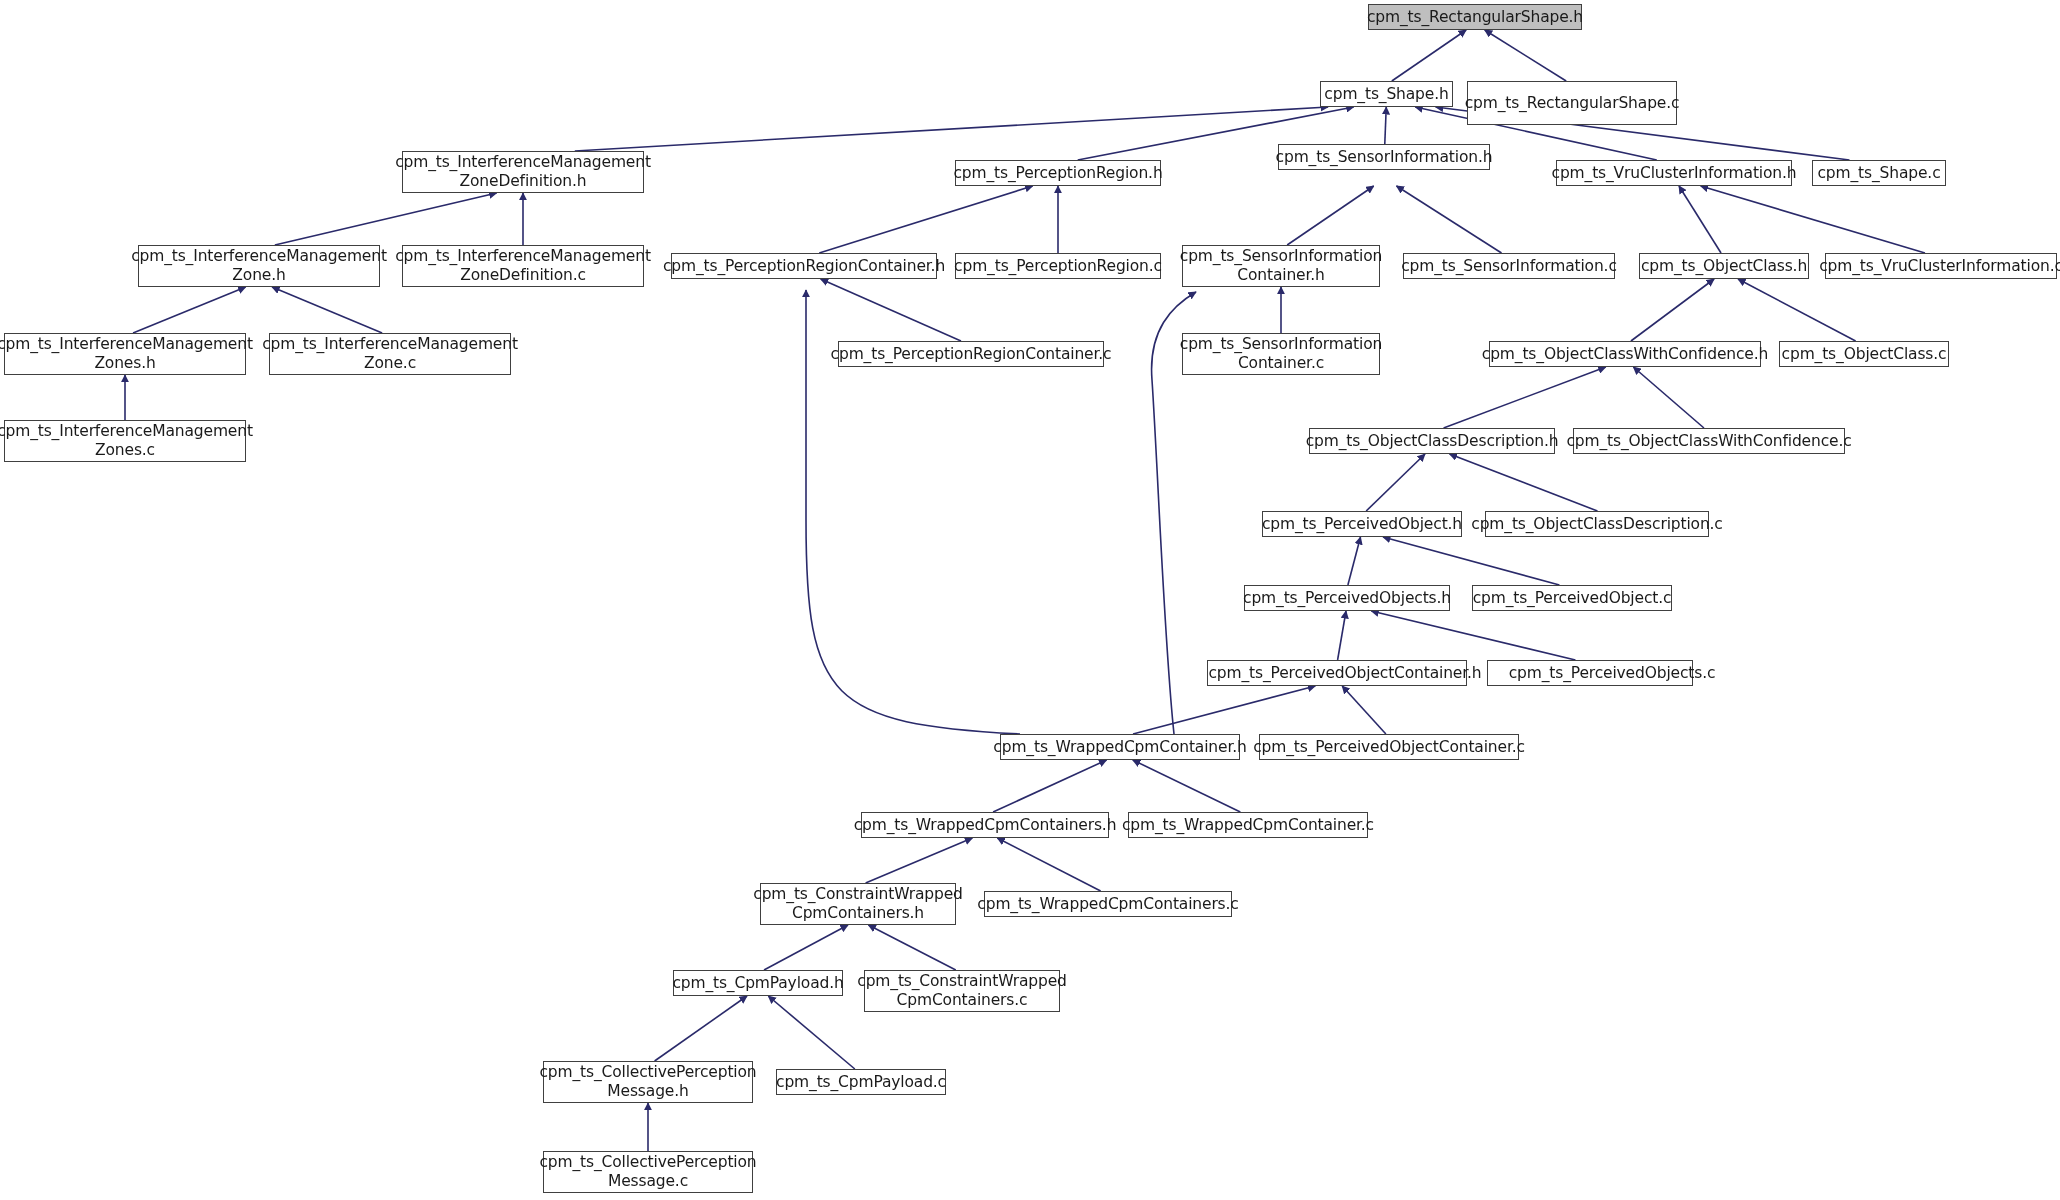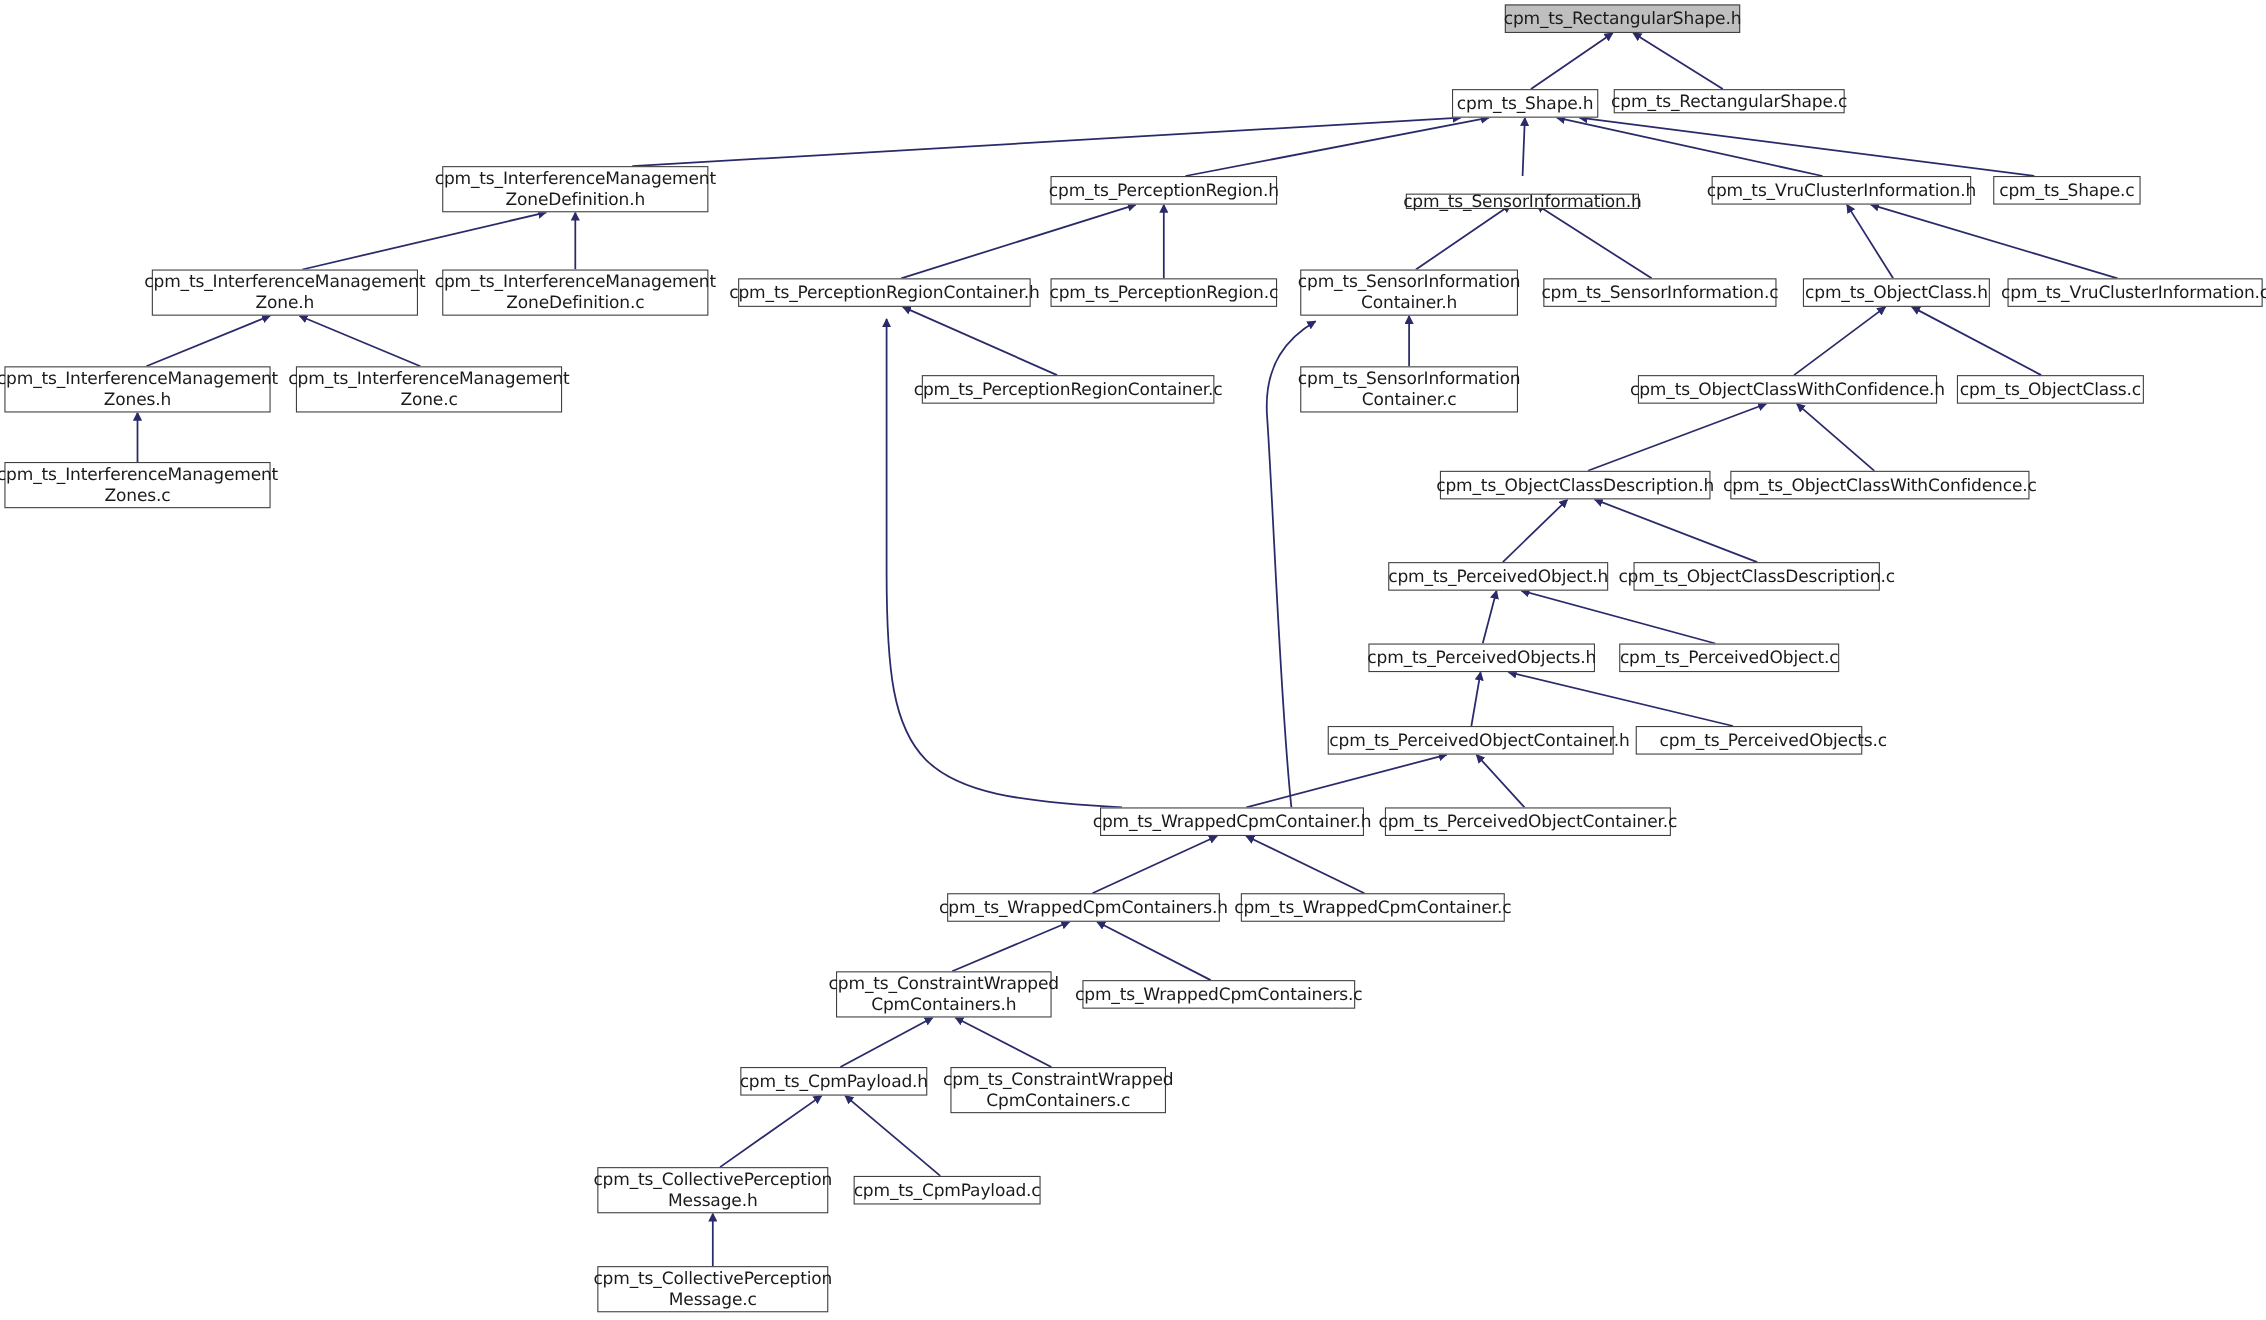--- a/index.html
+++ b/index.html
@@ -98,25 +98,25 @@
         <line x1="654.6" y1="1061" x2="747" y2="996" stroke="#2a2a6a" stroke-width="1.6" marker-end="url(#arrowhead)"></line>
         <line x1="854.82" y1="1069" x2="768.3" y2="996" stroke="#2a2a6a" stroke-width="1.6" marker-end="url(#arrowhead)"></line>
         <line x1="648" y1="1151" x2="648" y2="1103" stroke="#2a2a6a" stroke-width="1.6" marker-end="url(#arrowhead)"></line>
         <path d="M 1020 734 C 830 724 806 700 806 520 C 806 400 806 330 806 290" fill="none" stroke="#2a2a6a" stroke-width="1.6" marker-end="url(#arrowhead)"></path>
         <path d="M 1174 734 C 1164 640 1158 470 1152 380 C 1148 330 1172 306 1196 292" fill="none" stroke="#2a2a6a" stroke-width="1.6" marker-end="url(#arrowhead)"></path>
       </g>
   </svg>
   <div id="node-group">
       <div class="node highlight" style="left: 1368px; top: 4px; width: 214px; height: 26px;">cpm_ts_RectangularShape.h</div>
       <div class="node" style="left: 1320px; top: 81px; width: 133px; height: 26px;">cpm_ts_Shape.h</div>
-      <div class="node" style="left: 1467px; top: 81px; width: 210px; height: 22px;">cpm_ts_RectangularShape.c</div>
+      <div class="node" style="left: 1467px; top: 81px; width: 210px; height: 44px;">cpm_ts_RectangularShape.c</div>
       <div class="node" style="left: 402px; top: 151px; width: 242px; height: 42px;">cpm_ts_InterferenceManagement
 ZoneDefinition.h</div>
       <div class="node" style="left: 955px; top: 160px; width: 206px; height: 26px;">cpm_ts_PerceptionRegion.h</div>
-      <div class="node" style="left: 1278px; top: 176px; width: 212px; height: 14px;">cpm_ts_SensorInformation.h</div>
+      <div class="node" style="left: 1278px; top: 144px; width: 212px; height: 26px;">cpm_ts_SensorInformation.h</div>
       <div class="node" style="left: 1556px; top: 160px; width: 236px; height: 26px;">cpm_ts_VruClusterInformation.h</div>
       <div class="node" style="left: 1812px; top: 160px; width: 134px; height: 26px;">cpm_ts_Shape.c</div>
       <div class="node" style="left: 138px; top: 245px; width: 242px; height: 42px;">cpm_ts_InterferenceManagement
 Zone.h</div>
       <div class="node" style="left: 402px; top: 245px; width: 242px; height: 42px;">cpm_ts_InterferenceManagement
 ZoneDefinition.c</div>
       <div class="node" style="left: 671px; top: 253px; width: 266px; height: 26px;">cpm_ts_PerceptionRegionContainer.h</div>
       <div class="node" style="left: 955px; top: 253px; width: 206px; height: 26px;">cpm_ts_PerceptionRegion.c</div>
       <div class="node" style="left: 1182px; top: 245px; width: 198px; height: 42px;">cpm_ts_SensorInformation
 Container.h</div>

